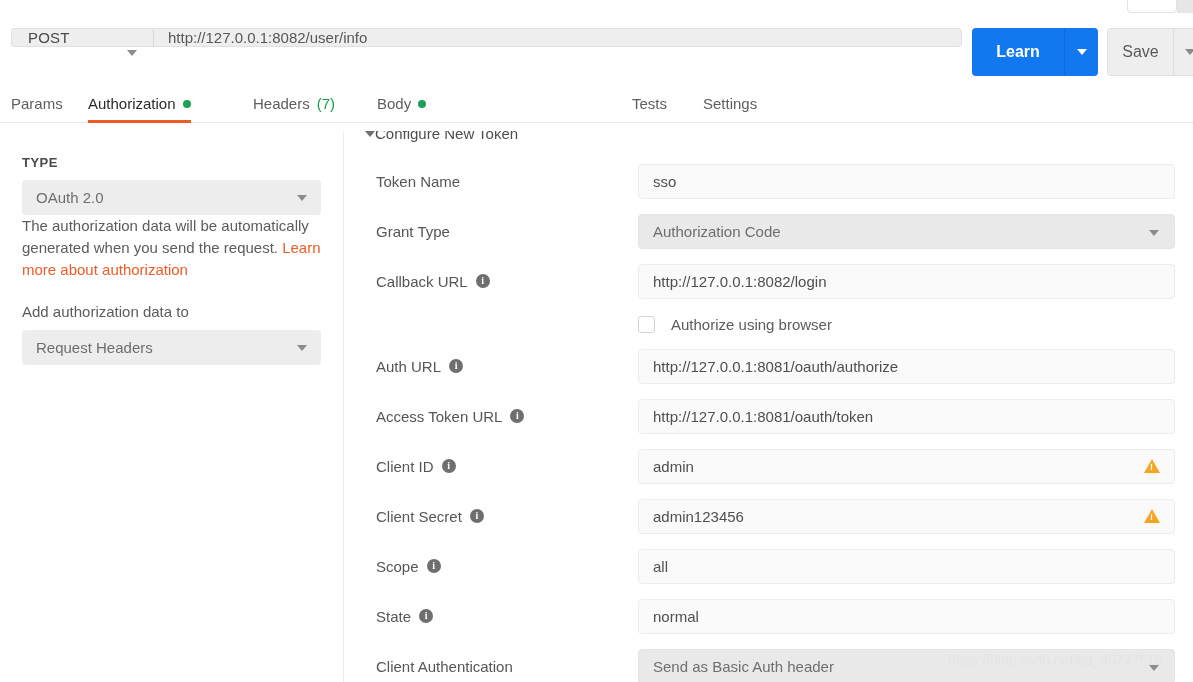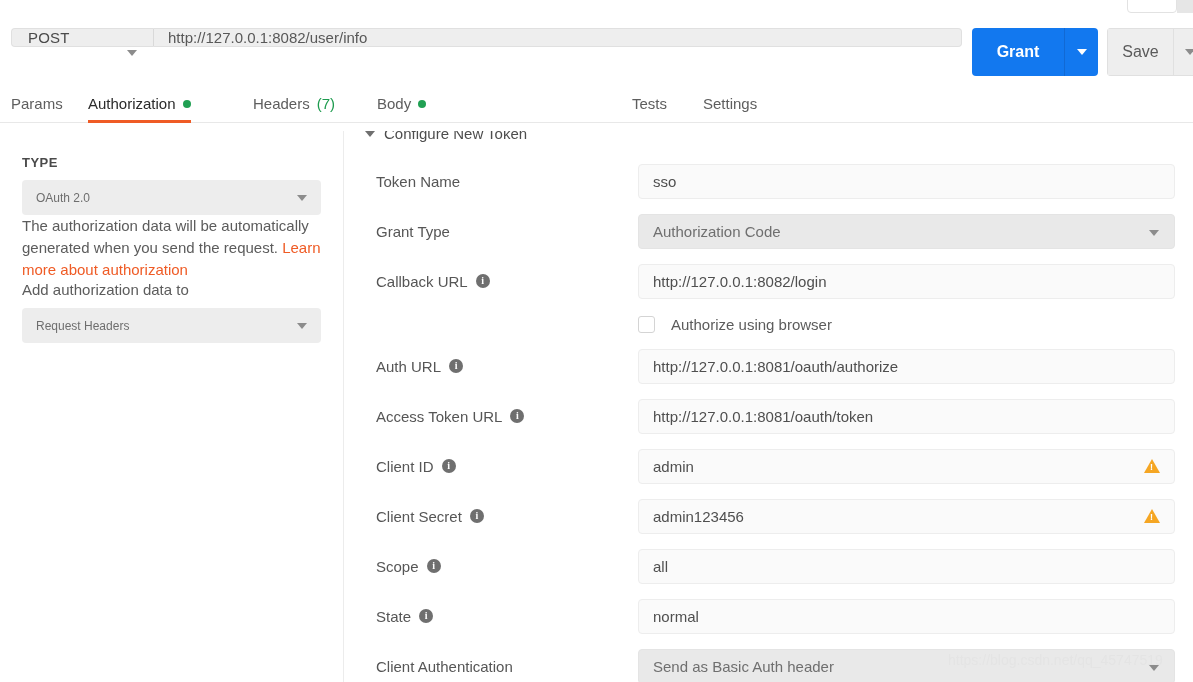--- a/index.html
+++ b/index.html
@@ -223,33 +223,34 @@
   }
   .dropdown {
     height: 35px;
     background: #ededed;
     border-radius: 4px;
     display: flex;
     align-items: center;
     padding: 0 14px;
     position: relative;
     cursor: pointer;
-    font-size: 12px;
+    font-size: 15px;
     color: #6e6e6e;
   }
   .dropdown .caret { position: absolute; right: 14px; top: 15px; }
 
   .auth-desc {
     font-size: 15px;
     line-height: 22px;
     color: #5c5c5c;
   }
   .link-orange { color: #ef5b25; cursor: pointer; }
 
   .add-auth-label {
+    margin-top: 22px;
     margin-bottom: 10px;
     font-size: 15px;
     color: #5c5c5c;
   }
 
   
   .form-panel {
     position: absolute;
     top: 131px;
     left: 345px;
@@ -257,21 +258,20 @@
     height: 551px;
     background: #ffffff;
     overflow: hidden;
   }
   .section-header {
     position: absolute;
     top: -6px;
     left: 20px;
     display: flex;
     align-items: center;
-    gap: 9px;
     font-size: 15px;
     color: #4d4d4d;
     cursor: pointer;
   }
   .tri-down {
     width: 0; height: 0;
     border-left: 5px solid transparent;
     border-right: 5px solid transparent;
     border-top: 6px solid #6f6f6f;
   }
@@ -391,21 +391,21 @@
 
   <div class="request-bar">
     <div class="method-select">
       <span class="method-label">POST</span>
       <span class="caret method-caret"></span>
     </div>
     <div class="url-input">http://127.0.0.1:8082/user/info</div>
   </div>
 
   <div class="send-group">
-    <button class="send-btn">Grant</button>
+    <button class="send-btn">Learn</button>
     <div class="send-caret-btn">
       <span class="caret"></span>
     </div>
   </div>
 
   <div class="save-group">
     <button class="save-btn">Save</button>
     <div class="save-caret-btn">
       <span class="caret"></span>
     </div>

